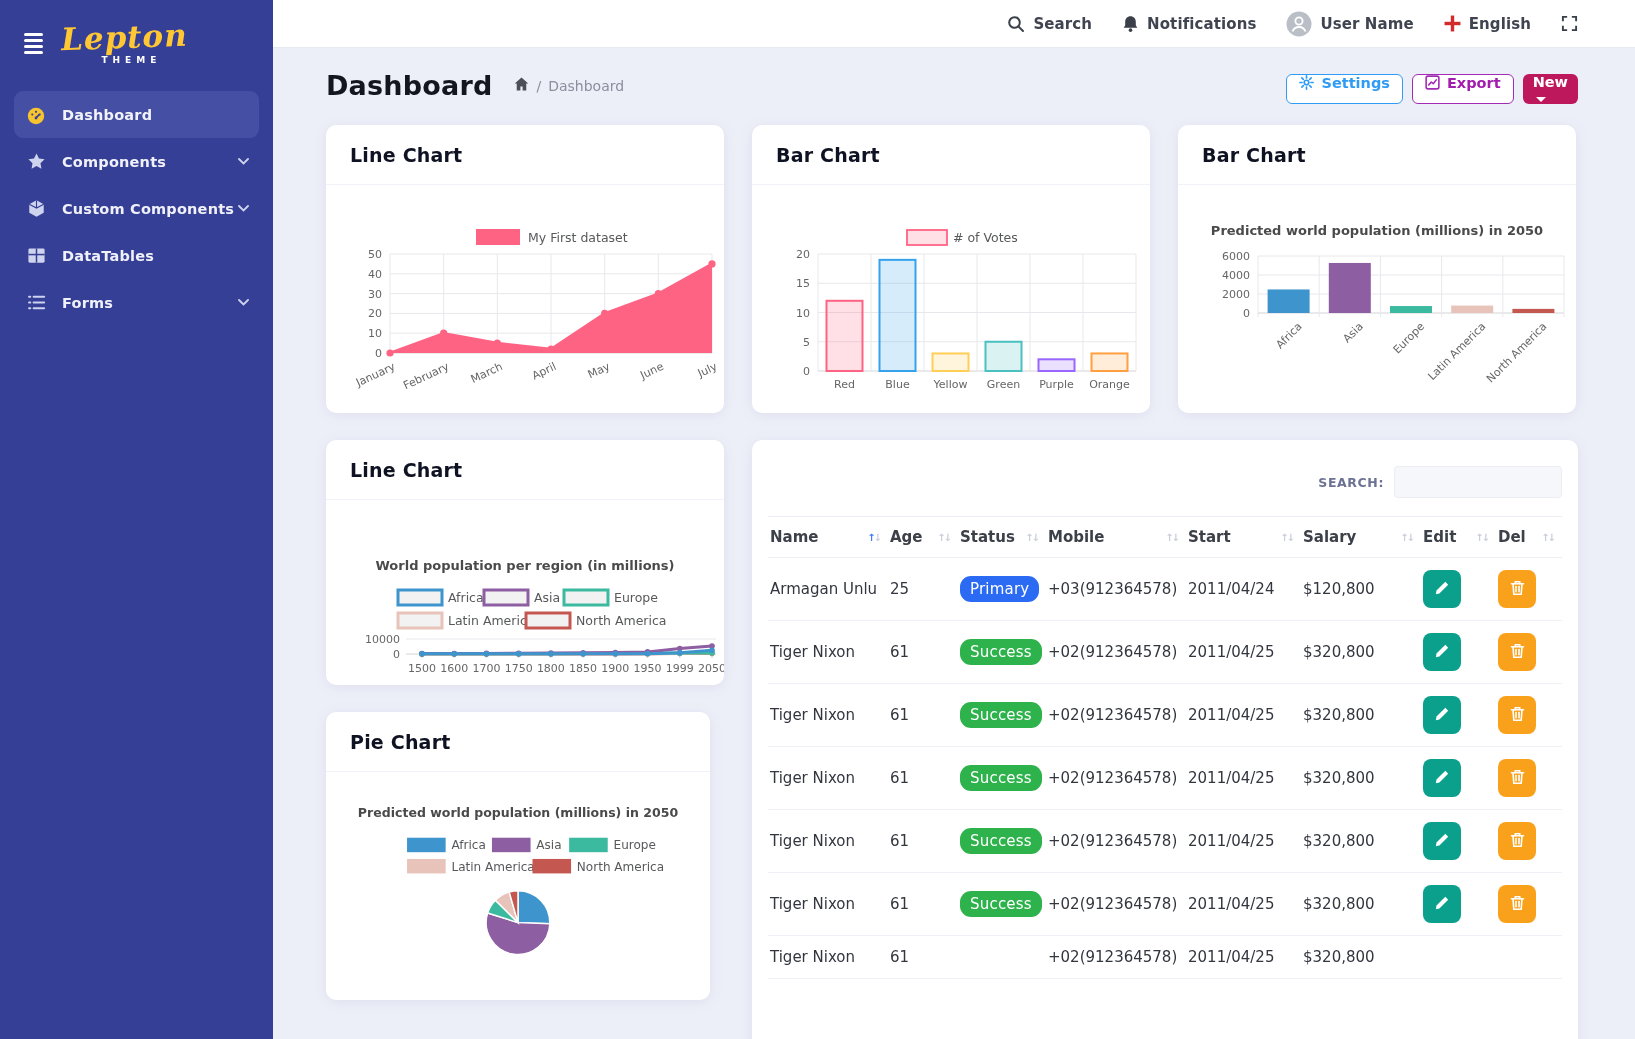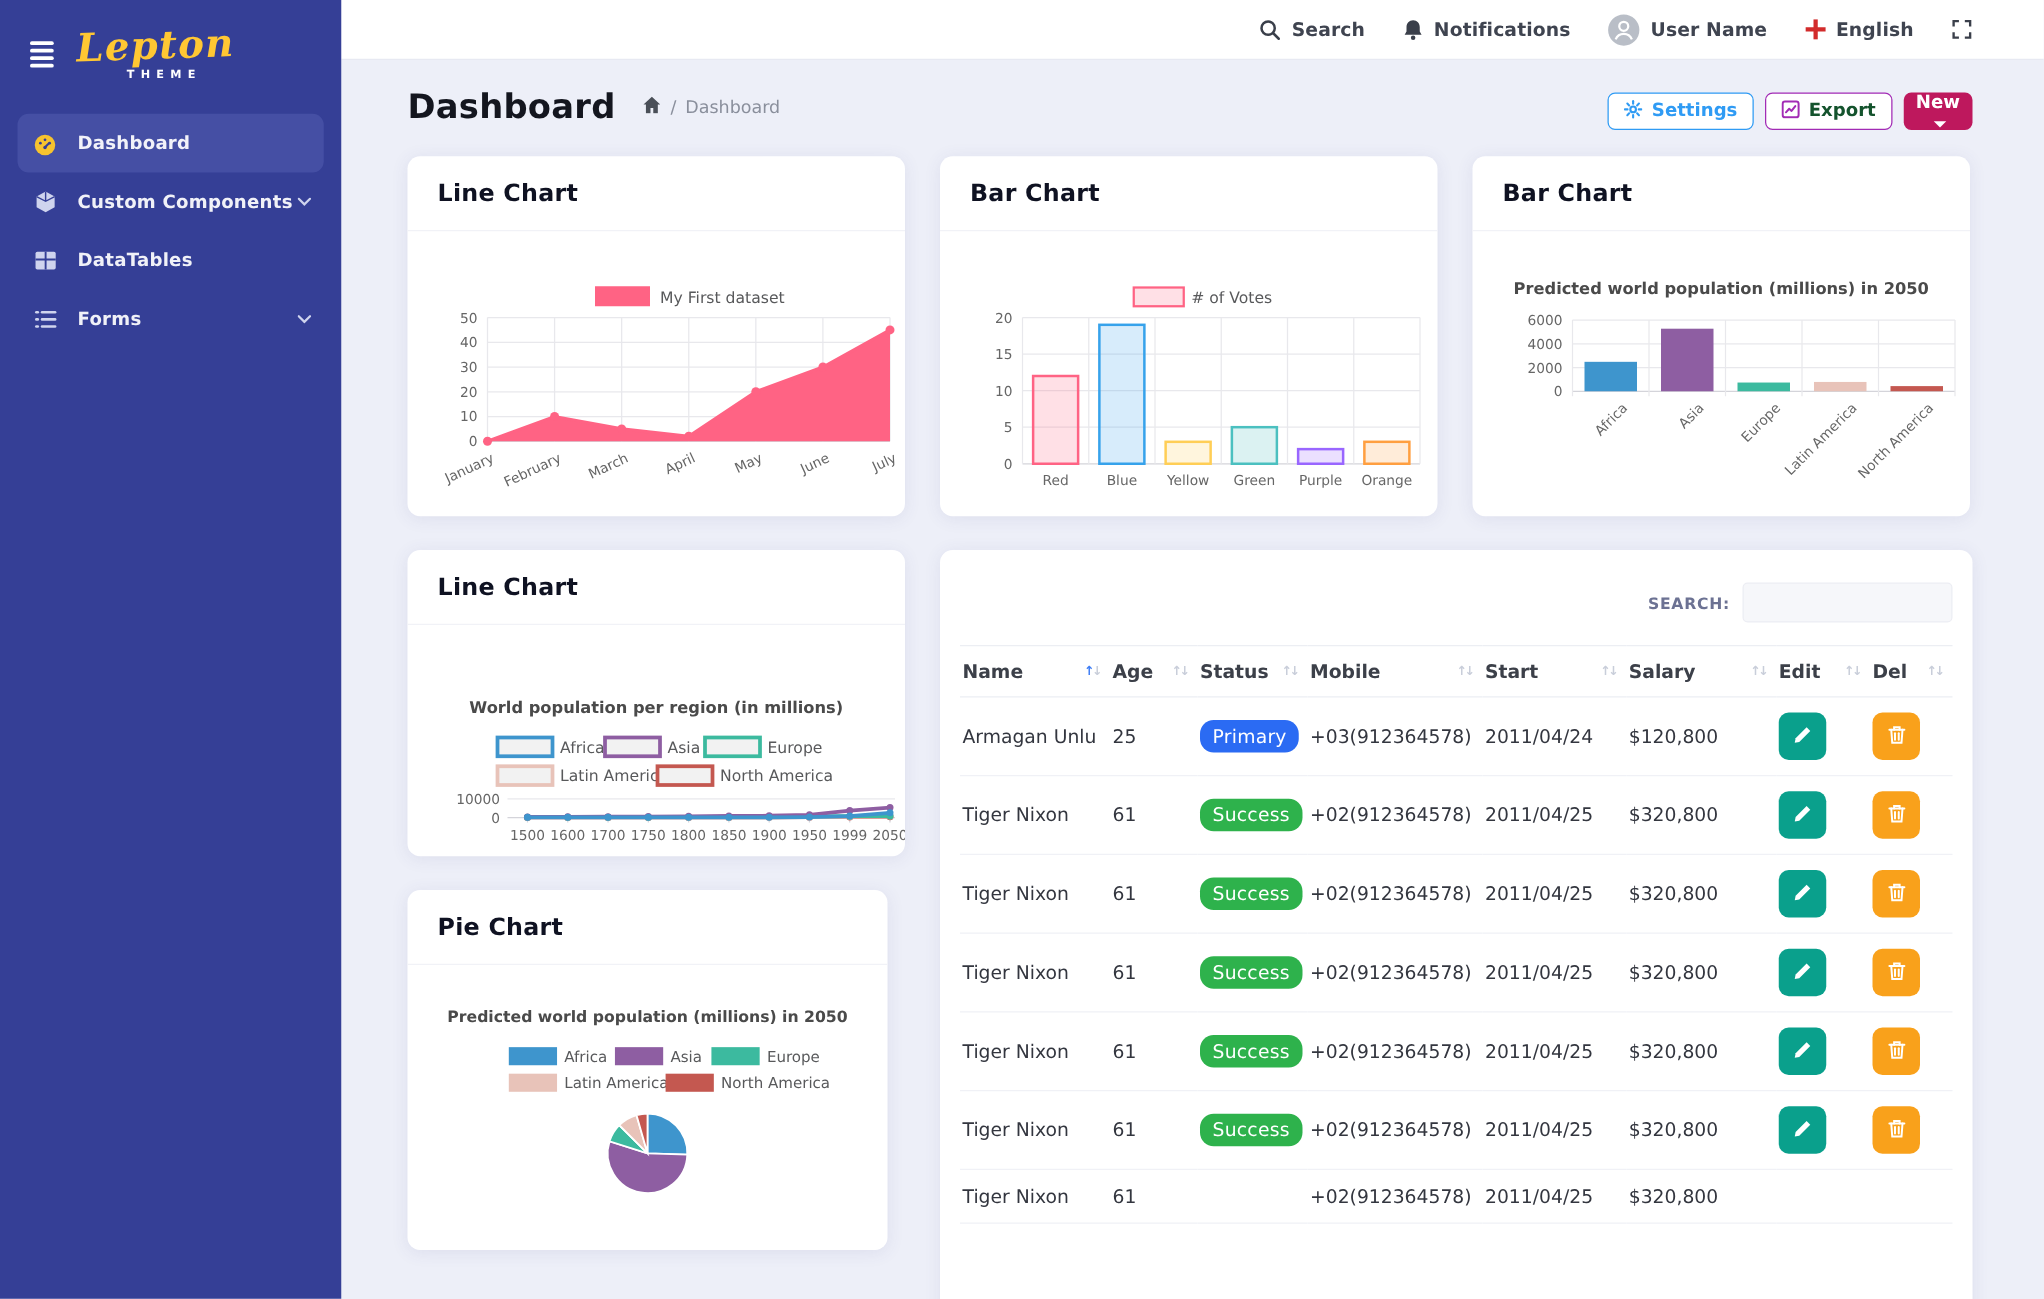--- a/index.html
+++ b/index.html
@@ -35,25 +35,25 @@
     cursor:pointer; font-weight:bold; letter-spacing:.1px; }
   .tb-item svg { display:block; }
 
   
   .content { position:absolute; left:273px; top:48px; width:1362px; height:991px; }
   .page-head { position:absolute; left:53px; top:22px; display:flex; align-items:center; }
   .page-title { font-size:27px; font-weight:bold; color:#14161F; letter-spacing:.2px; }
   .breadcrumb { display:flex; align-items:center; gap:7px; margin-left:22px; font-size:14px;
     color:#8A8F9C; }
   .toolbar { position:absolute; top:26px; right:57px; display:flex; gap:9px; }
-  .btn { display:flex; align-items:center; gap:7px; height:30px; padding:0 12px;
+  .btn { display:flex; align-items:flex-start; gap:7px; height:30px; padding:0 12px;
     border-radius:6px; font-size:14.5px; font-weight:bold; cursor:pointer; background:#fff;
     font-family:inherit; }
   .btn-settings { border:1.5px solid #2F9BF4; color:#2F9BF4; }
-  .btn-export   { border:1.5px solid #A22BB5; color:#14532d; }
+  .btn-export   { border:1.5px solid #A22BB5; color:#a21caf; }
   .btn-new { border:none; background:#be185d; color:#fff; padding:0 10px;flex-direction:column; }
   .caret { width:0; height:0; border-left:5px solid transparent; border-right:5px solid transparent;
     border-top:5px solid #fff; margin-left:3px; }
 
   
   .card { position:absolute; background:#fff; border-radius:10px;
     box-shadow:0 2px 14px rgba(62,72,130,.09); }
   .card-head { height:60px; padding:19px 24px 0; border-bottom:1px solid #F1F2F7; }
   .card-title { font-size:19px; font-weight:bold; color:#0F1222; letter-spacing:.2px; }
   .card-body { position:relative; }
@@ -115,20 +115,33 @@
           <svg width="20" height="20" viewBox="0 0 20 20">
             <circle cx="10" cy="11" r="8.2" fill="#F7C32E"></circle>
             <circle cx="6.3" cy="9.5" r="1.1" fill="#353F96"></circle>
             <circle cx="10" cy="6.8" r="1.1" fill="#353F96"></circle>
             <circle cx="13.7" cy="9.5" r="1.1" fill="#353F96"></circle>
             <path d="M10 12.8l3.2-3.2" stroke="#353F96" stroke-width="1.7" stroke-linecap="round"></path>
             <circle cx="10" cy="13" r="1.4" fill="#353F96"></circle>
           </svg>
         </span>
         <span>Dashboard</span>
+      </div>
+      <div class="nav-item">
+        <span class="nicon">
+          <svg width="19" height="19" viewBox="0 0 20 20">
+            <path d="M10 1.5l2.6 5.4 5.9.8-4.3 4.1 1 5.8L10 14.8l-5.2 2.8 1-5.8L1.5 7.7l5.9-.8z" fill="#CFD4EE"></path>
+          </svg>
+        </span>
+        <span>Components</span>
+        <span class="chev">
+          <svg width="11" height="7" viewBox="0 0 11 7" fill="none" stroke="#CFD4EE" stroke-width="1.8" stroke-linecap="round">
+            <polyline points="1,1 5.5,5.5 10,1"></polyline>
+          </svg>
+        </span>
       </div>
       <div class="nav-item">
         <span class="nicon">
           <svg width="19" height="19" viewBox="0 0 20 20">
             <path d="M10 1.2l7.6 4.3v9l-7.6 4.3-7.6-4.3v-9z" fill="#CFD4EE"></path>
             <path d="M10 1.2v8.3M2.4 5.5l7.6 4 7.6-4" stroke="#353F96" stroke-width="1.2" fill="none"></path>
           </svg>
         </span>
         <span>Custom Components</span>
         <span class="chev">

